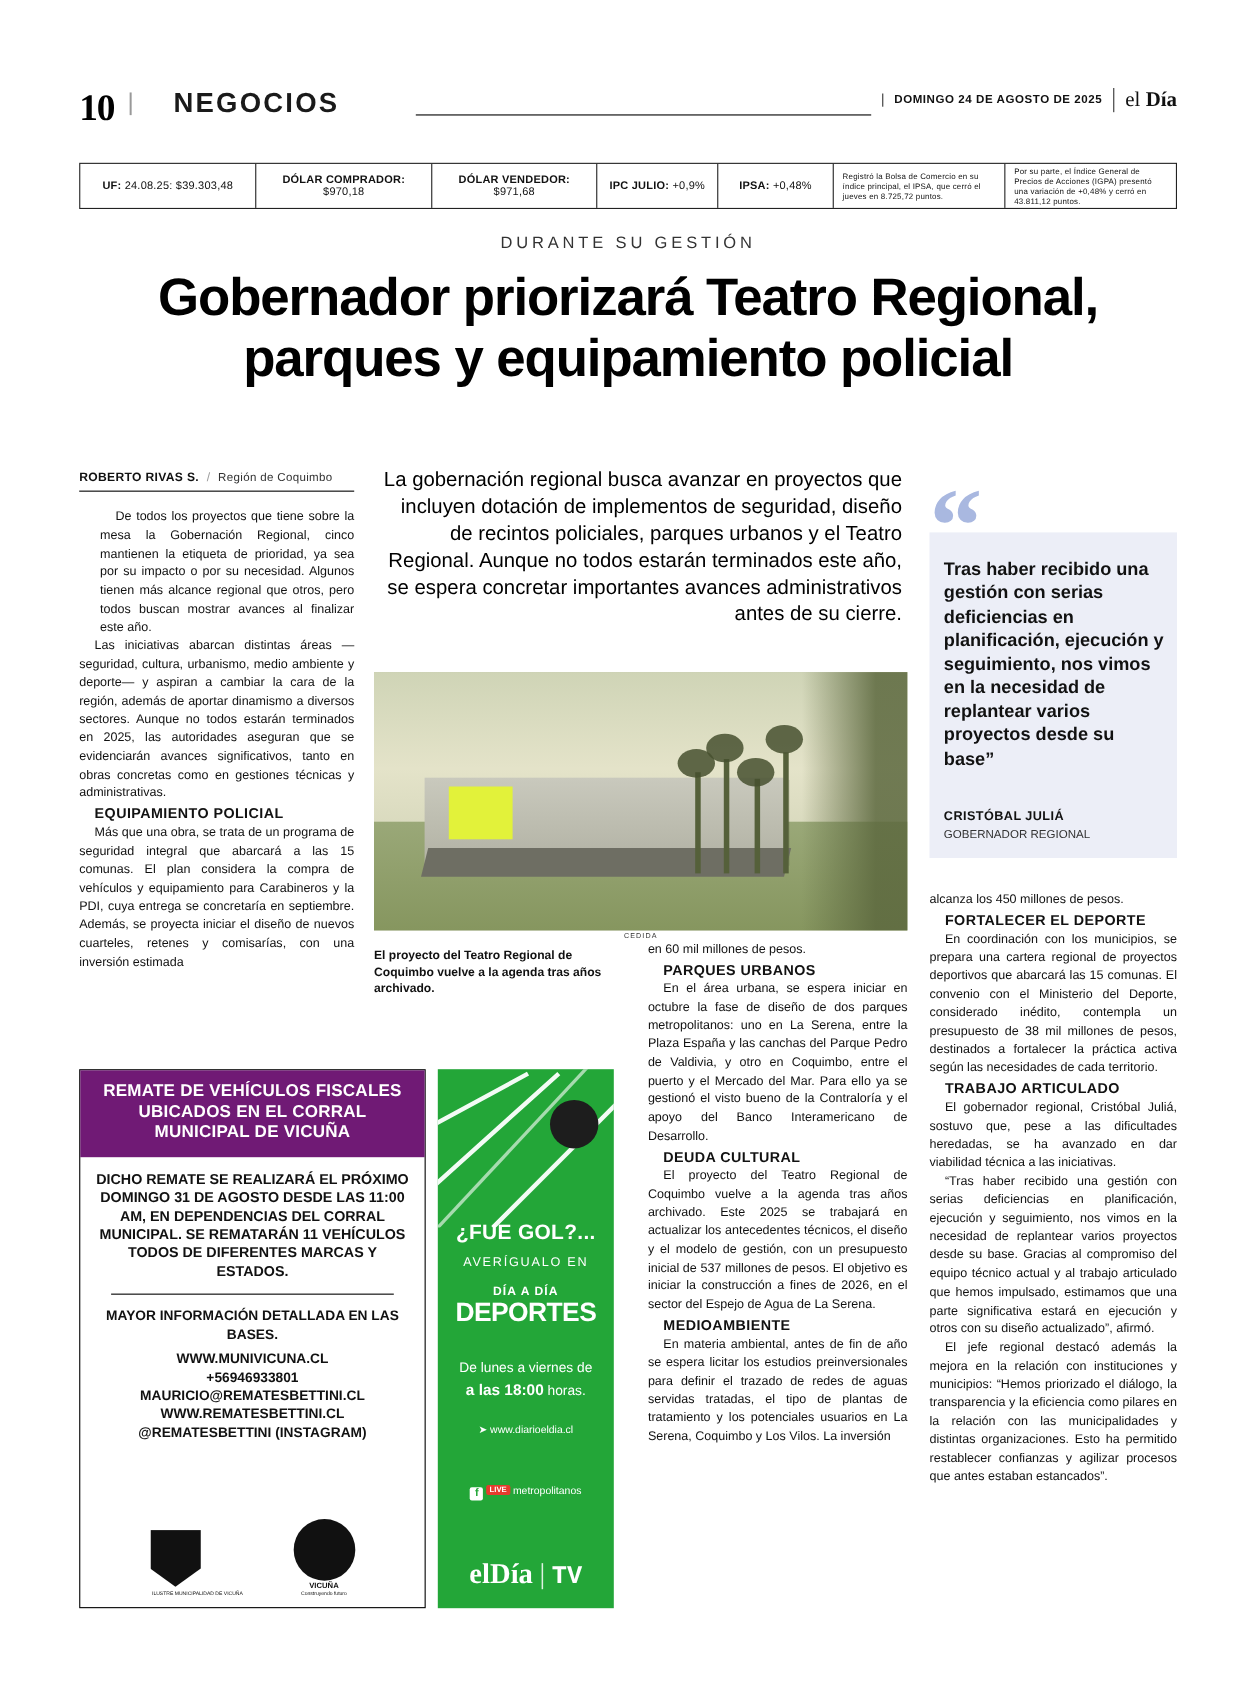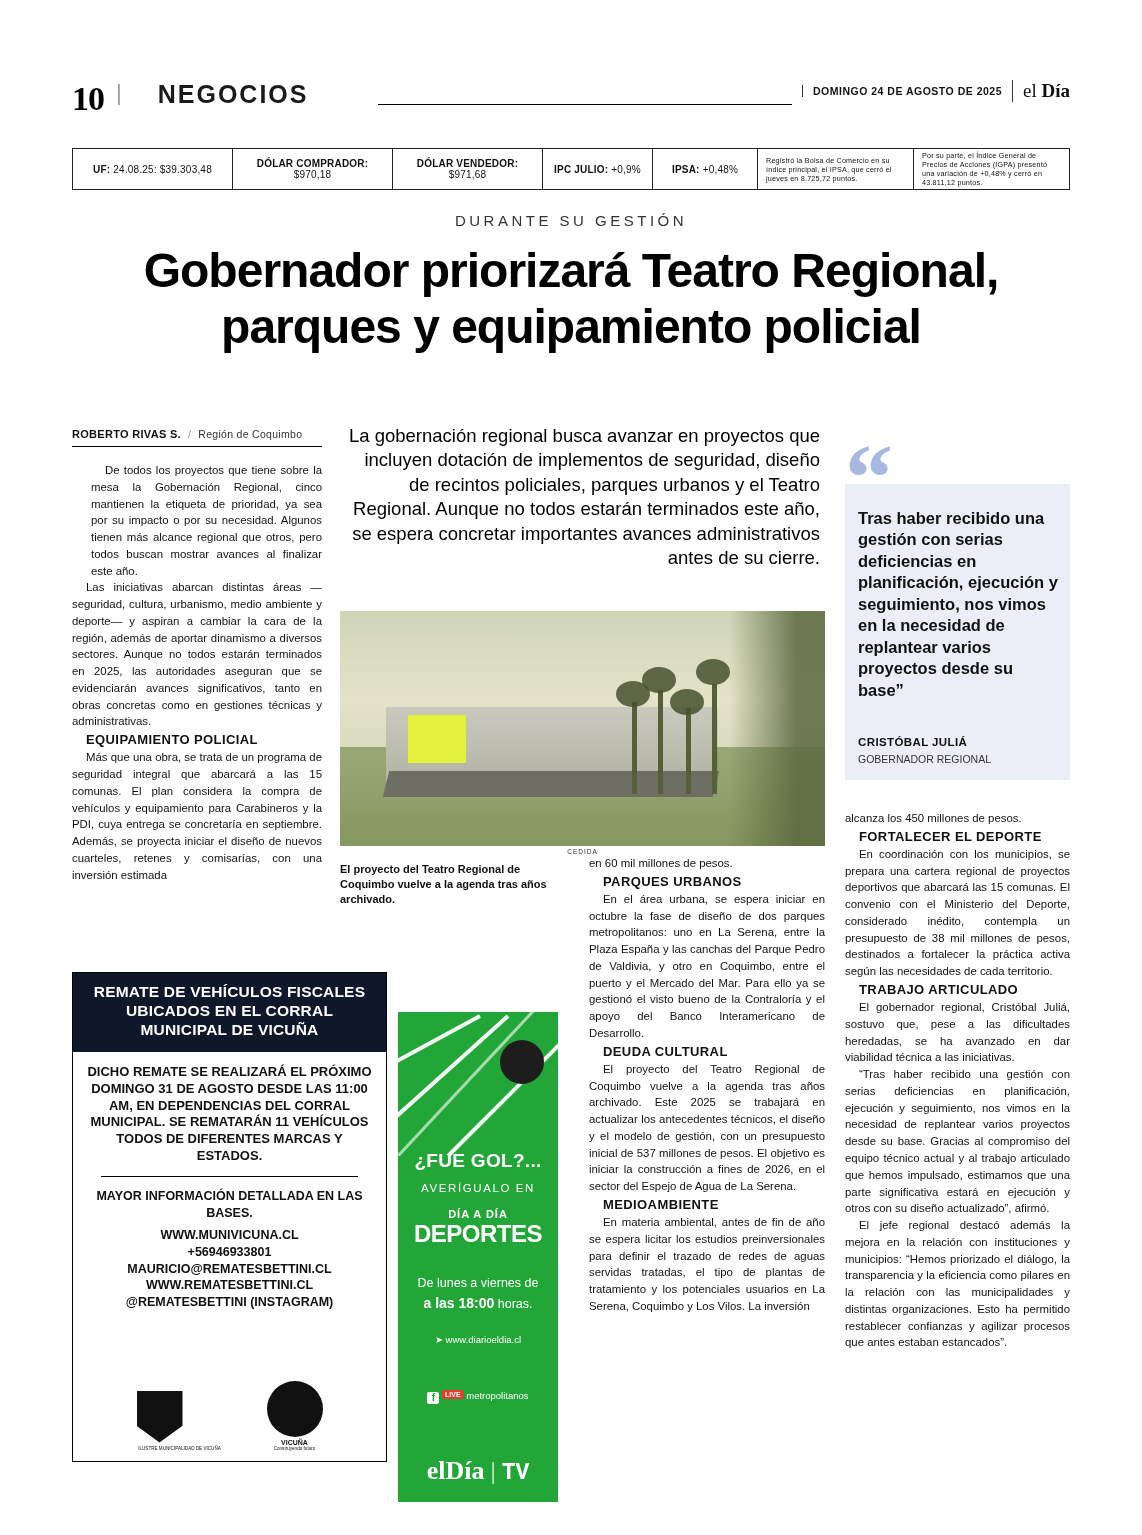--- a/index.html
+++ b/index.html
@@ -171,21 +171,21 @@
   .col1 { left:72px; top:462px; width:250px; }
   .col2 { left:589px; top:855px; width:236px; }
   .col3 { left:845px; top:810px; width:225px; }
 
   
   .ad {
     position:absolute; left:72px; top:972px; width:315px; height:490px;
     border:1px solid #000; background:#fff;
   }
   .ad-head {
-    background:#0f172a; color:#fff; padding:10px 8px 12px 8px;
+    background:#701a75; color:#fff; padding:10px 8px 12px 8px;
     text-align:center; font-size:15.5px; font-weight:700; line-height:1.22;
     letter-spacing:.2px;
   }
   .ad-body {
     text-align:center; padding:12px 14px 0 14px;
     font-size:13px; font-weight:700; line-height:1.3;
   }
   .ad-rule { width:82%; height:1px; background:#000; margin:11px auto; }
   .ad-contact {
     text-align:center; font-size:12.5px; font-weight:700; line-height:1.33; padding:0 10px;
@@ -199,21 +199,21 @@
     clip-path:polygon(0 0,100% 0,100% 68%,50% 100%,0 68%);
     position:relative;
   }
   .crest-cap { font-size:4.6px; text-align:center; width:86px; margin-top:3px; line-height:1.2; }
   .vicuna-logo { width:56px; height:56px; border-radius:50%; background:#111; }
   .vicuna-cap { font-size:7px; text-align:center; font-weight:700; margin-top:2px; }
   .vicuna-sub { font-size:4.6px; text-align:center; }
 
   
   .ad2 {
-    position:absolute; left:398px; top:1012px; width:160px; height:490px;
+    position:absolute; left:398px; top:972px; width:160px; height:490px;
     background:#23a638; overflow:hidden;
   }
   .ad2 .court {
     position:absolute; left:-10px; top:-6px; width:180px; height:150px;
   }
   .ad2 .court svg { display:block; }
   .ad2 .ball {
     position:absolute; right:14px; top:28px; width:44px; height:44px;
     border-radius:50%; background:#1d1d1d;
   }

